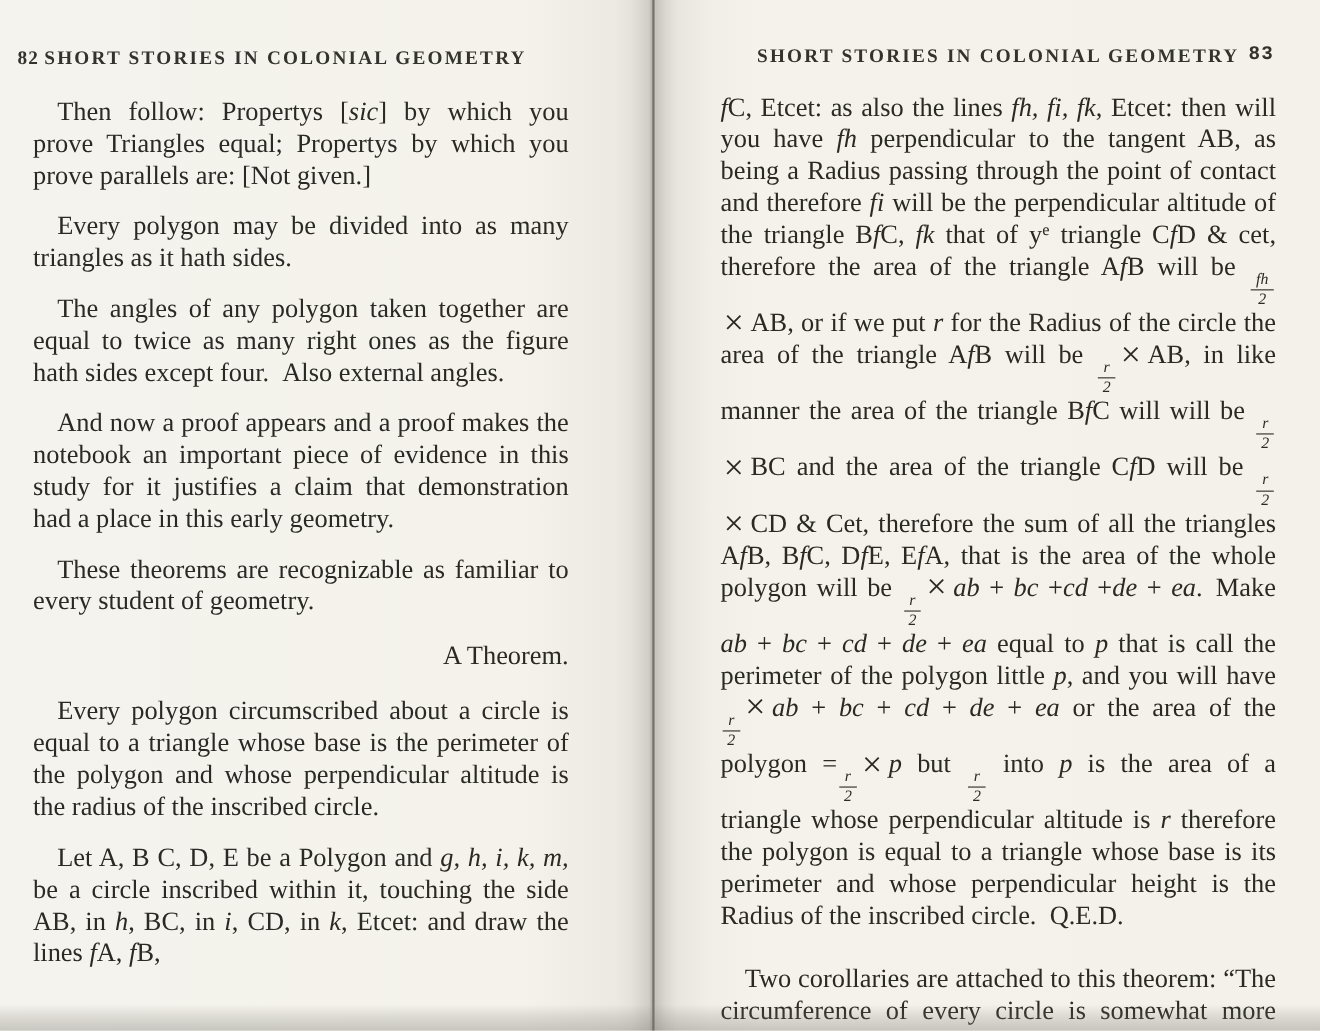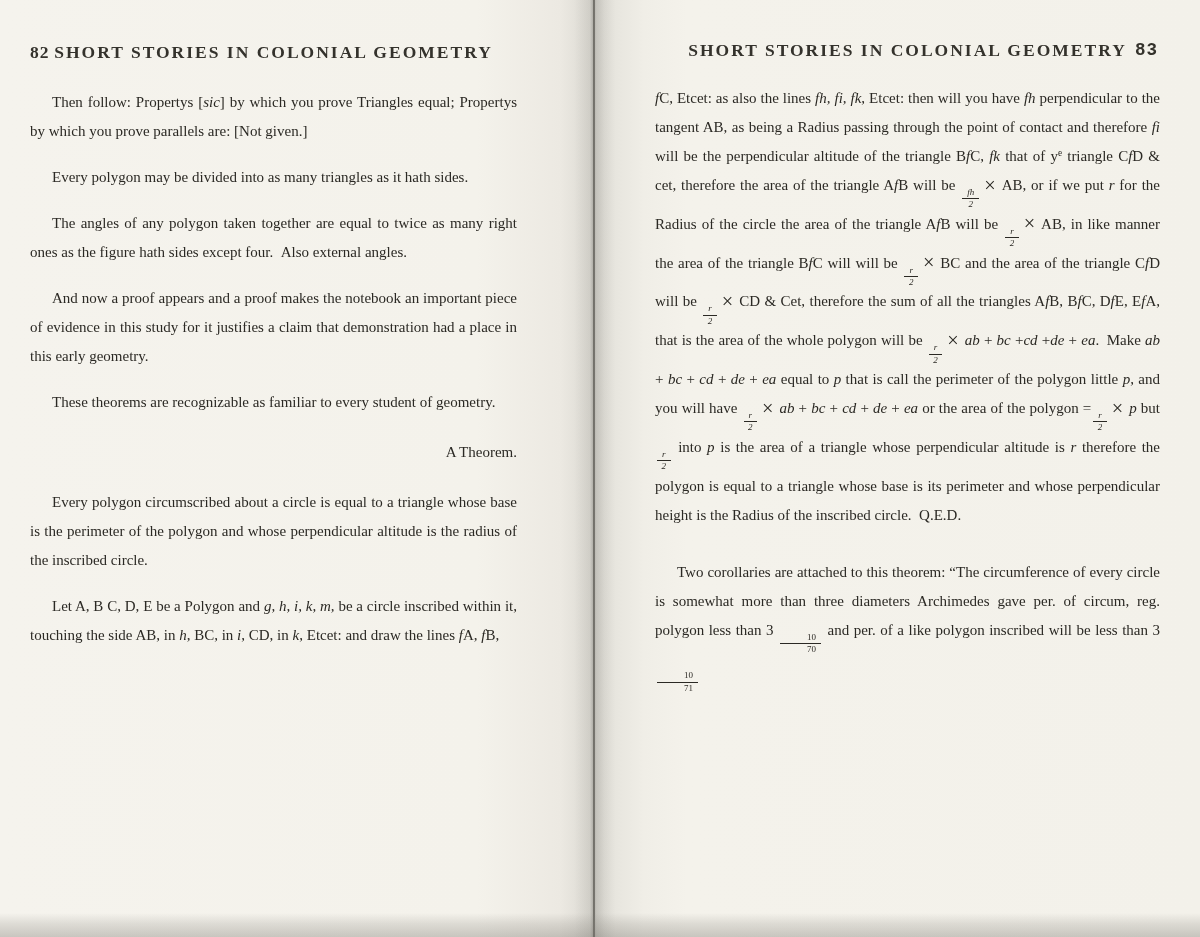--- a/index.html
+++ b/index.html
@@ -72,32 +72,32 @@
   }
   .pagehead {
     position: absolute;
     text-align: center;
     font-size: 17.5px;
     font-weight: 700;
     letter-spacing: 2px;
     color: #34322c;
     white-space: nowrap;
   }
-  .pagehead-left  { left: 30px; width: 487px; top: 42px; }
+  .pagehead-left  { left: 16px; width: 487px; top: 42px; }
   .pagehead-right { left: 59px; width: 505px; top: 40px; }
   .folio {
     position: absolute;
     top: 0;
     letter-spacing: 1px;
   }
   .folio-left  { left: 0; }
   .folio-right { right: 2px; font-family: Liberation Mono, monospace; }
   .body {
     position: absolute;
-    font-size: 15px;
+    font-size: 24px;
     line-height: 29px;
     text-align: justify;
   }
   .body-left  { left: 30px; width: 487px; top: 88px; }
   .body-right { left: 59px; width: 505px; top: 84px; }
   .body p { margin: 0; }
   .body p + p { margin-top: 17px; }
   .body p.indent { text-indent: 22px; }
   .body p.noindent { text-indent: 0; }
   .body p.heading {

